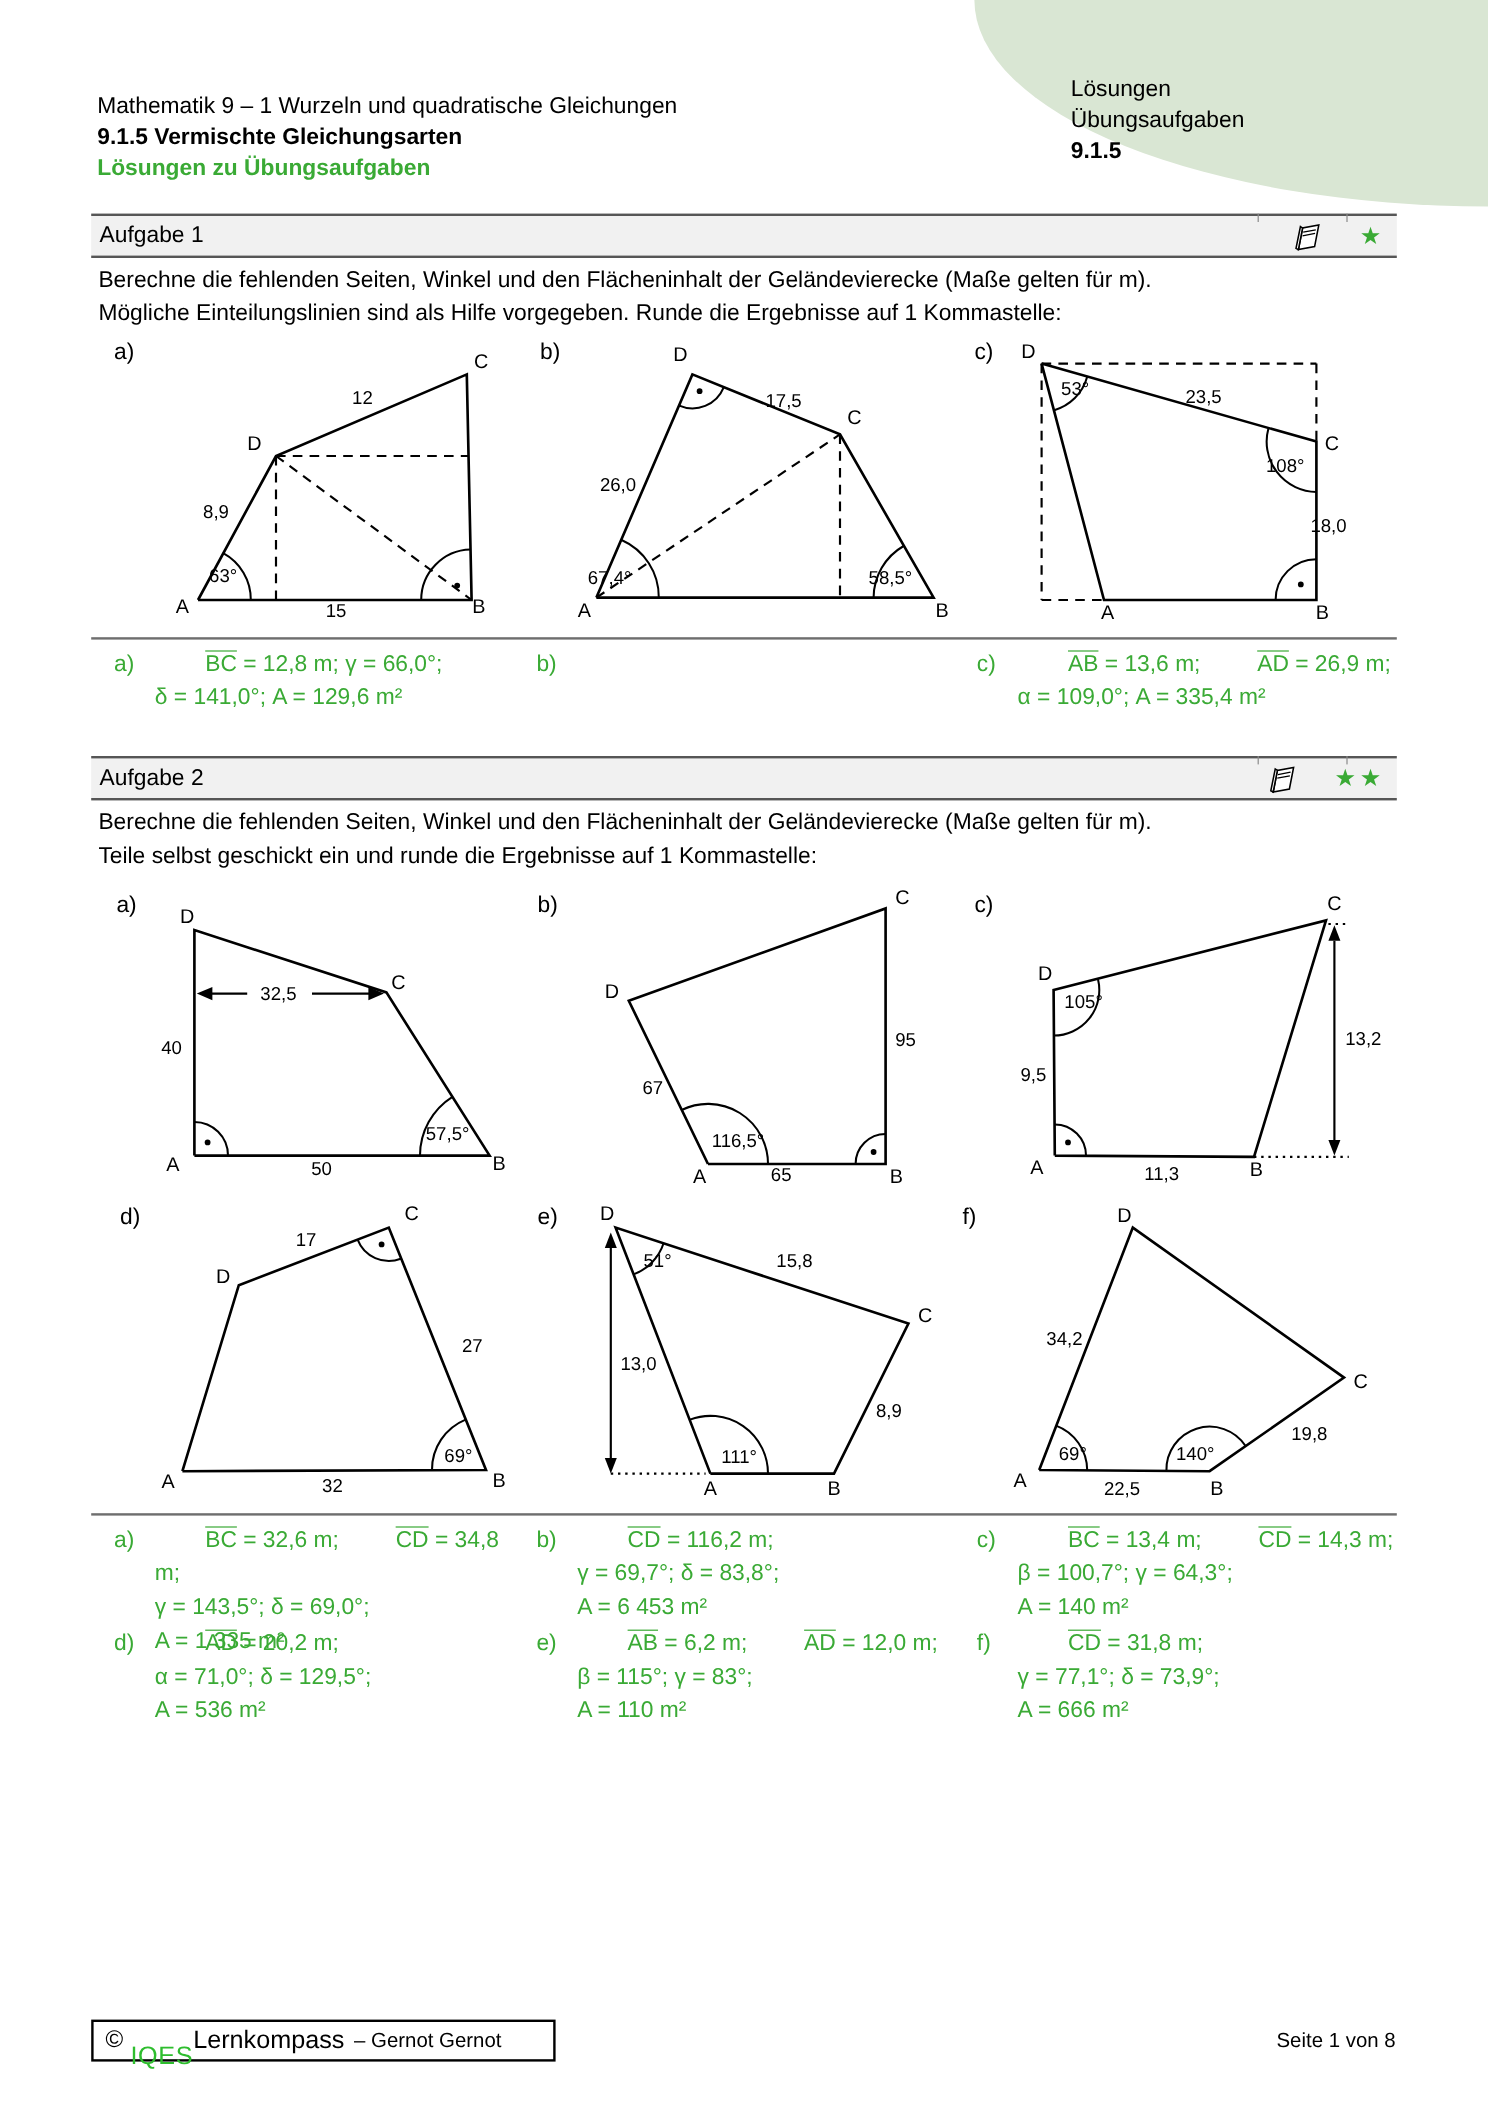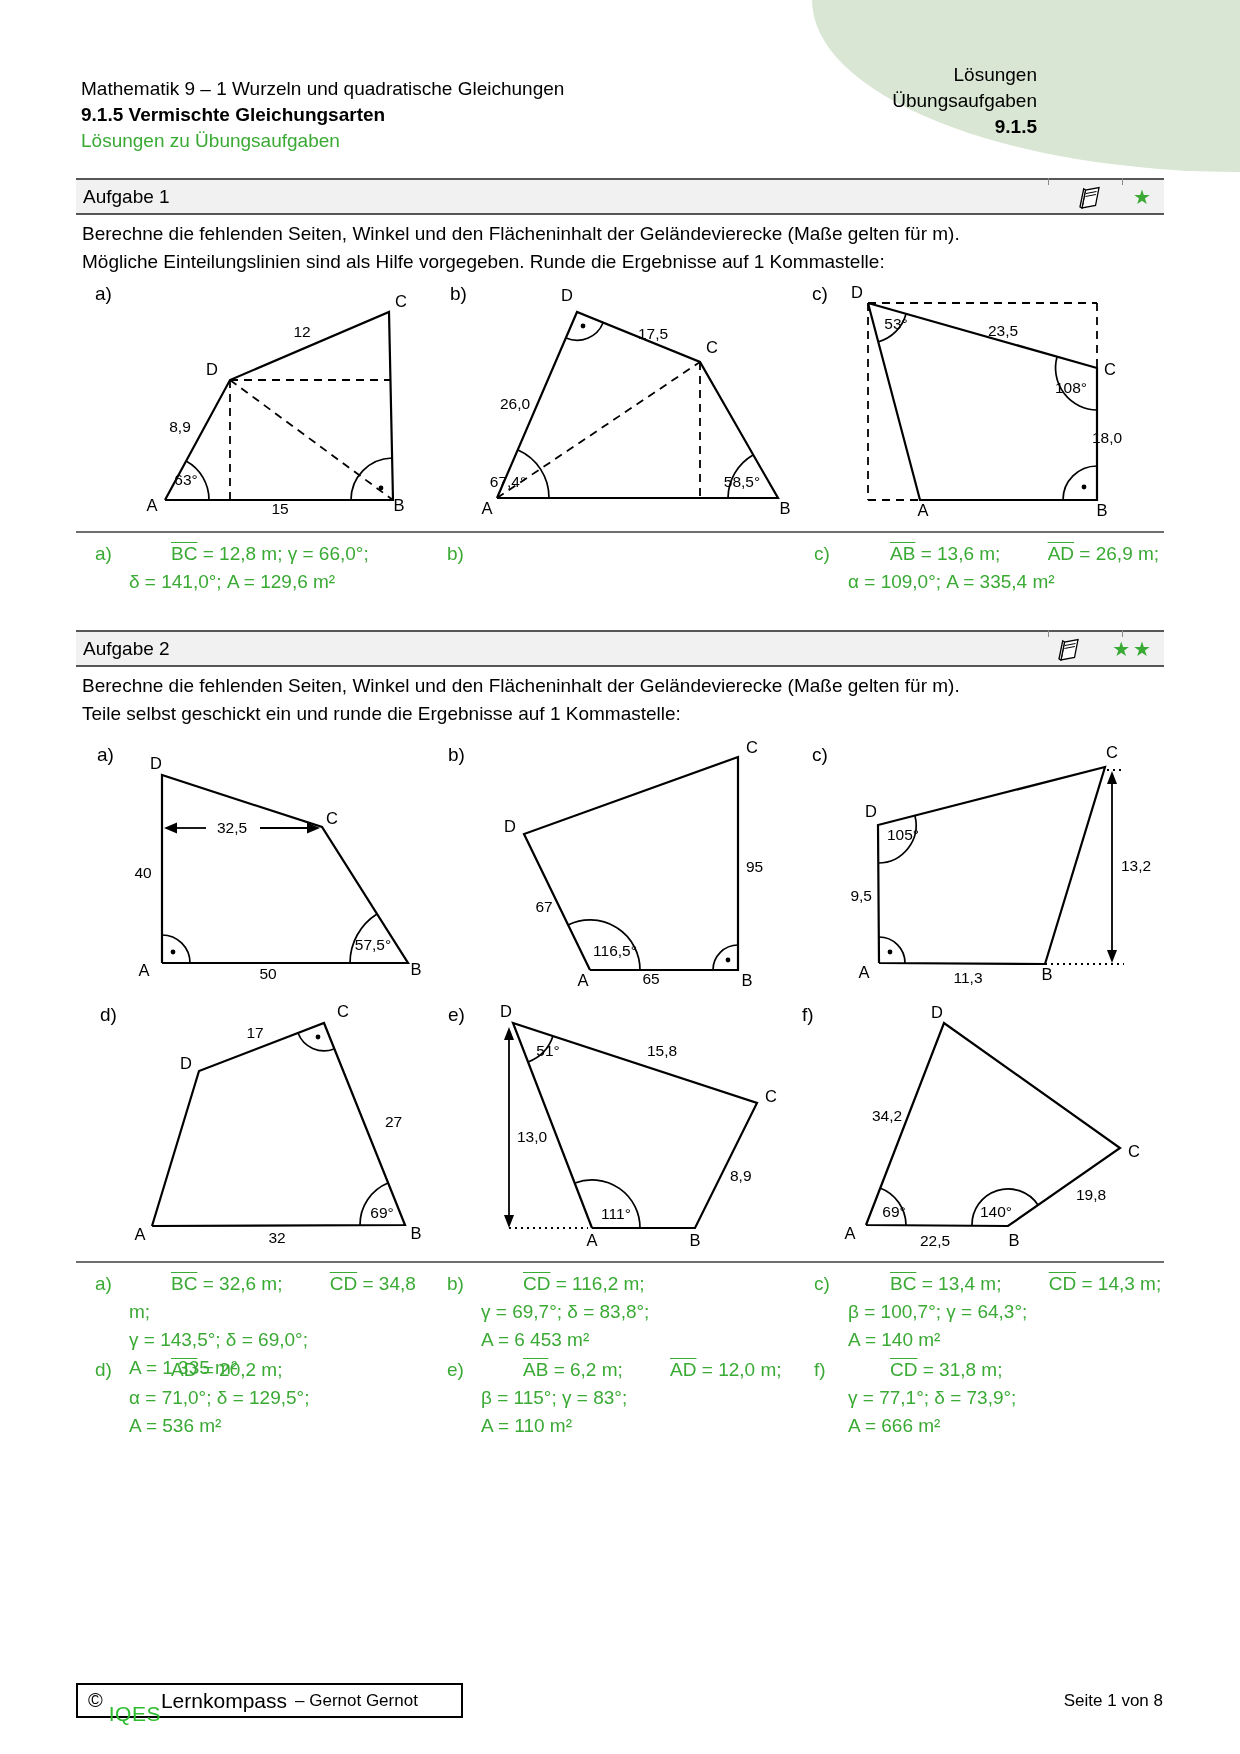--- a/index.html
+++ b/index.html
@@ -3,22 +3,22 @@
 <meta charset="utf-8">
 <style>
   :root{ --green:#3aaa35; --logo-green:#2ebd2e; --ink:#000; }
   html,body{margin:0;padding:0;background:#fff;}
   #page{position:relative;width:1240px;height:1726px;background:#fff;overflow:hidden;
         font-family:"Liberation Sans",sans-serif;color:var(--ink);}
   .blob{position:absolute;top:0;right:0;width:428px;height:172px;background:#d9e6d3;
         border-bottom-left-radius:100% 100%;}
   .hdr{position:absolute;left:81px;top:76px;font-size:19px;line-height:26px;}
   .hdr .l2{font-weight:bold;}
-  .hdr .l3{font-weight:normal;color:var(--green);}
-  .hdr-right{position:absolute;right:203px;top:62px;font-size:19px;line-height:26px;text-align:right;}
+  .hdr .l3{font-weight:bold;color:var(--green);}
+  .hdr-right{position:absolute;right:203px;top:62px;font-size:19px;line-height:26px;}
   .hdr-right .r3{font-weight:bold;}
   .bar{position:absolute;left:76px;width:1088px;height:37px;background:#f1f1f1;
        border-top:2px solid #565656;border-bottom:2px solid #565656;
        box-sizing:border-box;display:flex;align-items:center;}
   .bar .title{flex:1;font-size:19px;padding-left:7px;}
   .bar .stars{color:var(--green);font-size:20px;letter-spacing:3px;margin:0 10px 0 30px;white-space:nowrap;}
   .tick{position:absolute;top:-2px;width:1px;height:7px;background:#8a8a8a;}
   .intro{position:absolute;left:82px;font-size:19px;line-height:27.5px;width:1060px;}
   .plabel{position:absolute;font-size:19px;}
   .dia{position:absolute;}

